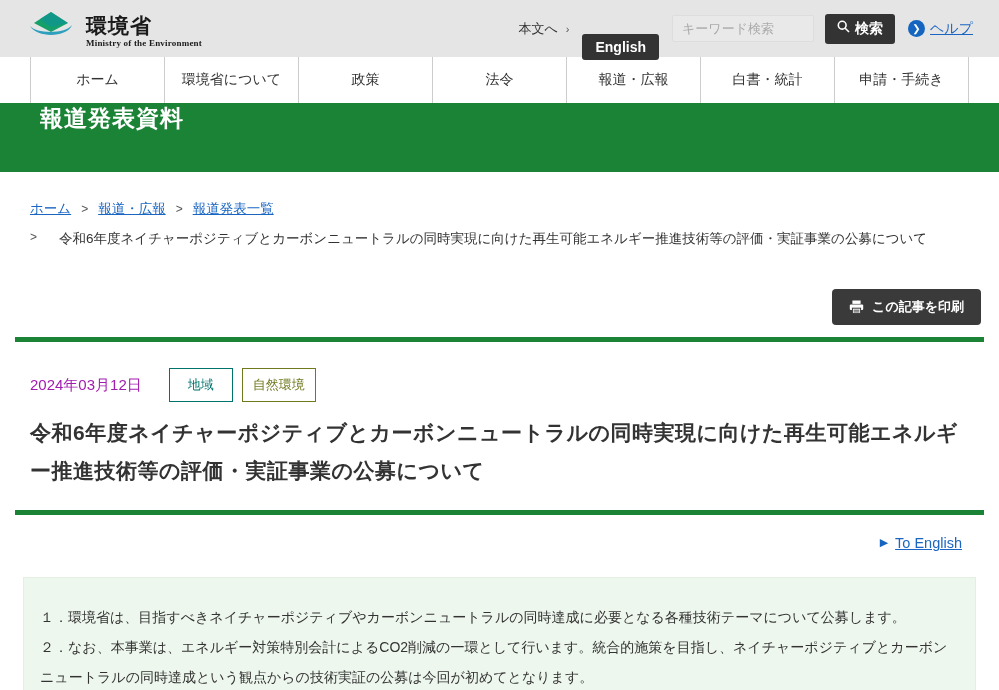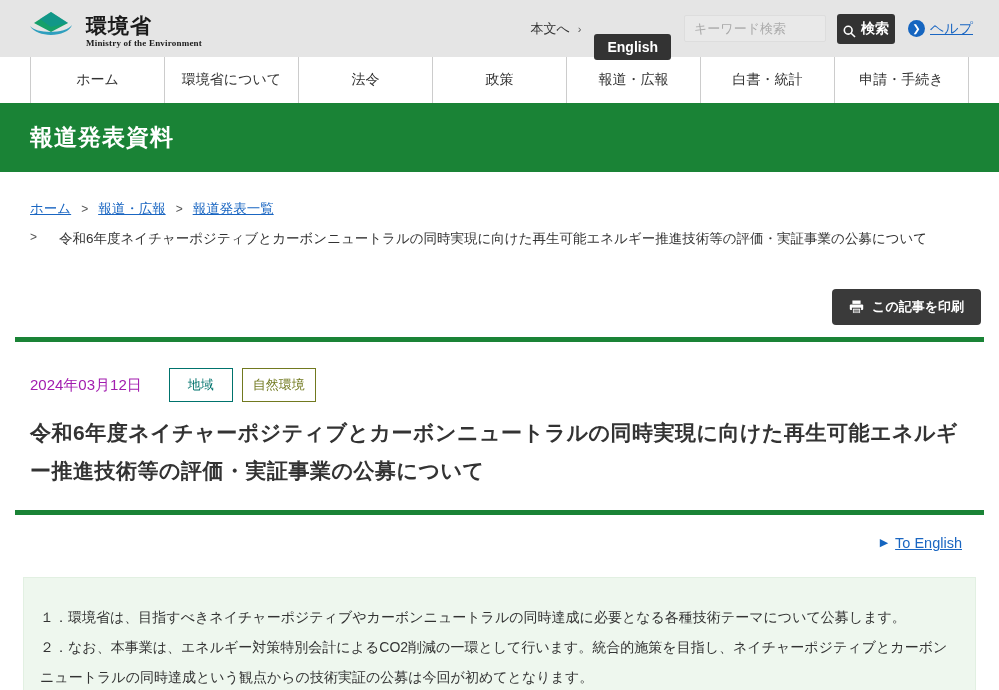--- a/index.html
+++ b/index.html
@@ -30,38 +30,38 @@
     background:#333; color:#fff; border:none; cursor:pointer;
     font-family:inherit; border-radius:3px;
   }
   .english-btn { font-size:14px; font-weight:bold; padding:5px 13px;margin-top:36px; }
   .search-box { display:flex; align-items:center; gap:11px; }
   .search-input {
     width:142px; height:27px; background:#e9e9e9; border:1px solid #ddd;
     border-radius:2px; font-size:13px; padding:0 9px; color:#333; font-family:inherit;
   }
   .search-input::placeholder { color:#aaa; }
-  .search-btn { display:flex; align-items:flex-end; gap:5px; font-size:14px; font-weight:bold; padding:6px 6px; }
+  .search-btn { display:flex; align-items:flex-start; gap:5px; font-size:14px; font-weight:bold; padding:6px 12px; }
   .help-link { display:flex; align-items:center; gap:5px; cursor:pointer; }
   .help-circle {
     width:17px; height:17px; border-radius:50%; background:#1565c0; color:#fff;
     display:flex; align-items:center; justify-content:center; font-size:10px; font-weight:bold;
   }
   .help-text { color:#1a66c2; font-size:14px; text-decoration:underline; }
 
   
   .main-nav { height:46px; display:flex; padding:0 30px; background:#fff; }
   .nav-item {
     flex:1; display:flex; align-items:center; justify-content:center;
     font-size:14px; color:#333; border-left:1px solid #ccc; cursor:pointer;
   }
   .nav-item:last-child { border-right:1px solid #ccc; }
 
   
-  .page-banner { height:69px; background:#1a8336; display:flex; align-items:center; padding:0 30px; }
+  .page-banner { height:69px; background:#1a8336; display:flex; padding:0 40px; }
   .page-banner h1 { color:#fff; font-size:23px; font-weight:bold; letter-spacing:1px; }
 
   
   .content { padding:0 15px; }
   .breadcrumb { padding:24px 15px 0 15px; font-size:13.5px; line-height:1.9; }
   .breadcrumb a { color:#1a66c2; text-decoration:underline; margin-right:10px; }
   .bc-sep { color:#555; margin-right:10px; font-size:12px; }
   .bc-current-row { margin-top:4px; display:flex; gap:12px; }
   .bc-current { color:#333; font-size:13.5px; }
 
@@ -134,22 +134,22 @@
     <a class="help-link">
       <span class="help-circle">❯</span>
       <span class="help-text">ヘルプ</span>
     </a>
   </div>
 </header>
 
 <nav class="main-nav">
   <div class="nav-item">ホーム</div>
   <div class="nav-item">環境省について</div>
+  <div class="nav-item">政策</div>
   <div class="nav-item">法令</div>
-  <div class="nav-item">政策</div>
   <div class="nav-item">報道・広報</div>
   <div class="nav-item">白書・統計</div>
   <div class="nav-item">申請・手続き</div>
 </nav>
 
 <div class="page-banner">
   <h1>報道発表資料</h1>
 </div>
 
 <main class="content">

